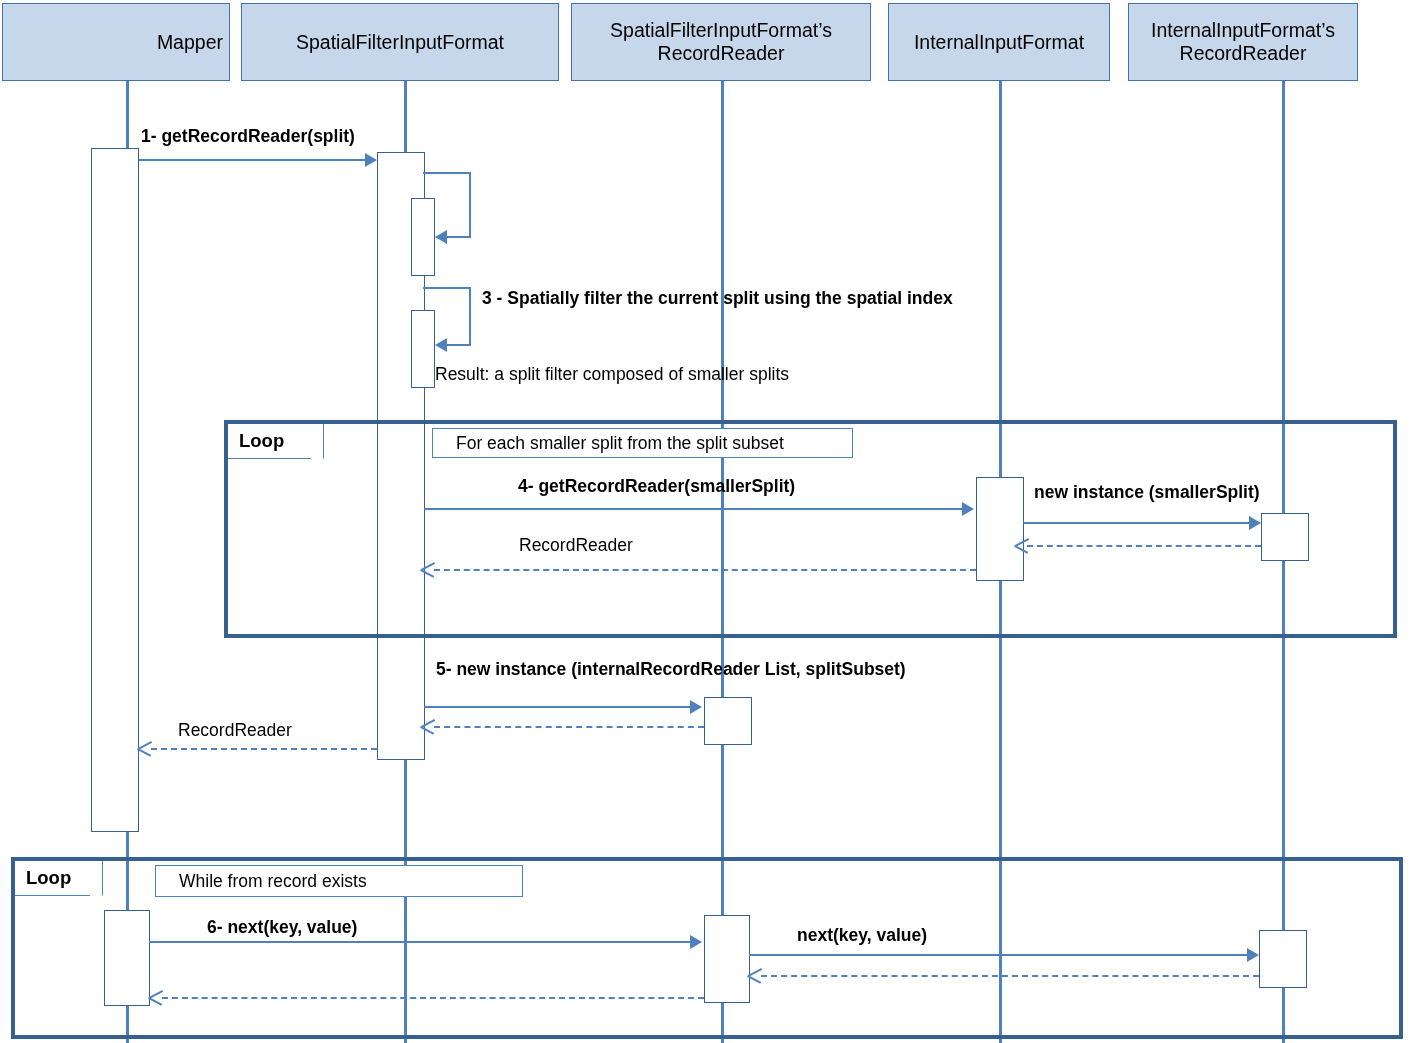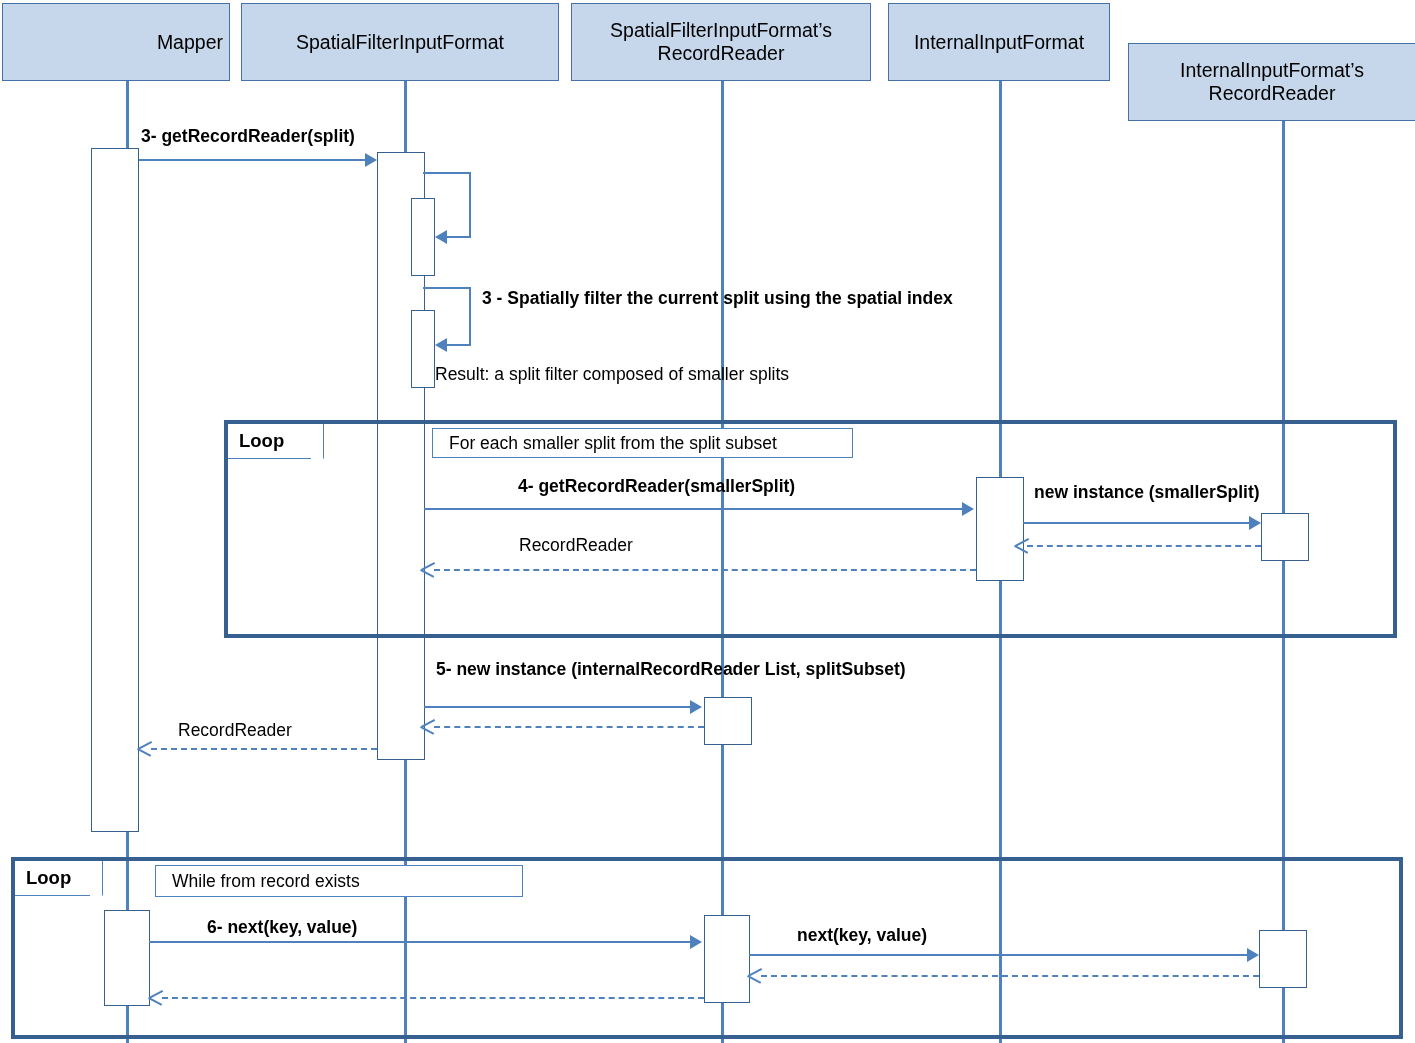--- a/index.html
+++ b/index.html
@@ -111,21 +111,21 @@
     width:0;height:0;
     border-left:13px solid #ffffff;
     border-top:13px solid transparent;
   }
   .cond-box{
     position:absolute;
     box-sizing:border-box;
     border:1.2px solid #4f81bd;
     background:#ffffff;
     display:flex;align-items:center;
-    padding-left:16px;
+    padding-left:23px;
     font-size:17.5px;
     color:#000;
     white-space:nowrap;
   }
 </style>
 </head>
 <body>
 
 <div id="stage">
 
@@ -140,21 +140,21 @@
   </div>
   <div class="actor-box" style="left:241px;top:3px;width:318px;height:78px;">
     <span>SpatialFilterInputFormat</span>
   </div>
   <div class="actor-box" style="left:888px;top:3px;width:222px;height:78px;">
     <span>InternalInputFormat</span>
   </div>
   <div class="actor-box" style="left:571px;top:3px;width:300px;height:78px;">
     <span>SpatialFilterInputFormat’s RecordReader</span>
   </div>
-  <div class="actor-box" style="left:1128px;top:3px;width:288px;height:78px;margin-top:40px;">
+  <div class="actor-box" style="left:1128px;top:3px;width:230px;height:78px;">
     <span>InternalInputFormat’s RecordReader</span>
   </div>
 
   <div class="act" style="left:91px;top:148px;width:48px;height:684px;"></div>
 
   <div class="act" style="left:377px;top:152px;width:48px;height:608px;"></div>
 
   <div class="act" style="left:411px;top:198px;width:24px;height:78px;"></div>
 
   <div class="act" style="left:411px;top:310px;width:24px;height:78px;"></div>
@@ -164,21 +164,21 @@
   <div class="act" style="left:1261px;top:513px;width:48px;height:48px;"></div>
 
   <div class="act" style="left:704px;top:697px;width:48px;height:48px;"></div>
 
   <div class="act" style="left:104px;top:910px;width:46px;height:96px;"></div>
 
   <div class="act" style="left:704px;top:915px;width:46px;height:88px;"></div>
 
   <div class="act" style="left:1259px;top:930px;width:48px;height:58px;"></div>
 
-  <div class="lbl b" style="left:141px;top:128px;">3- getRecordReader(split)</div>
+  <div class="lbl b" style="left:141px;top:128px;">1- getRecordReader(split)</div>
   <div class="msg-line" style="left:139px;top:159px;width:228px;"></div>
   <div class="head-r" style="left:365px;top:153px;"></div>
 
 
   <div class="msg-line" style="left:423px;top:172px;width:48px;"></div>
   <div class="vline" style="left:469px;top:172px;height:66px;"></div>
   <div class="msg-line" style="left:447px;top:236px;width:24px;"></div>
   <div class="head-l" style="left:435px;top:230px;"></div>
 
   <div class="lbl b" style="left:482px;top:290px;">3 - Spatially filter the current split using the spatial index</div>

